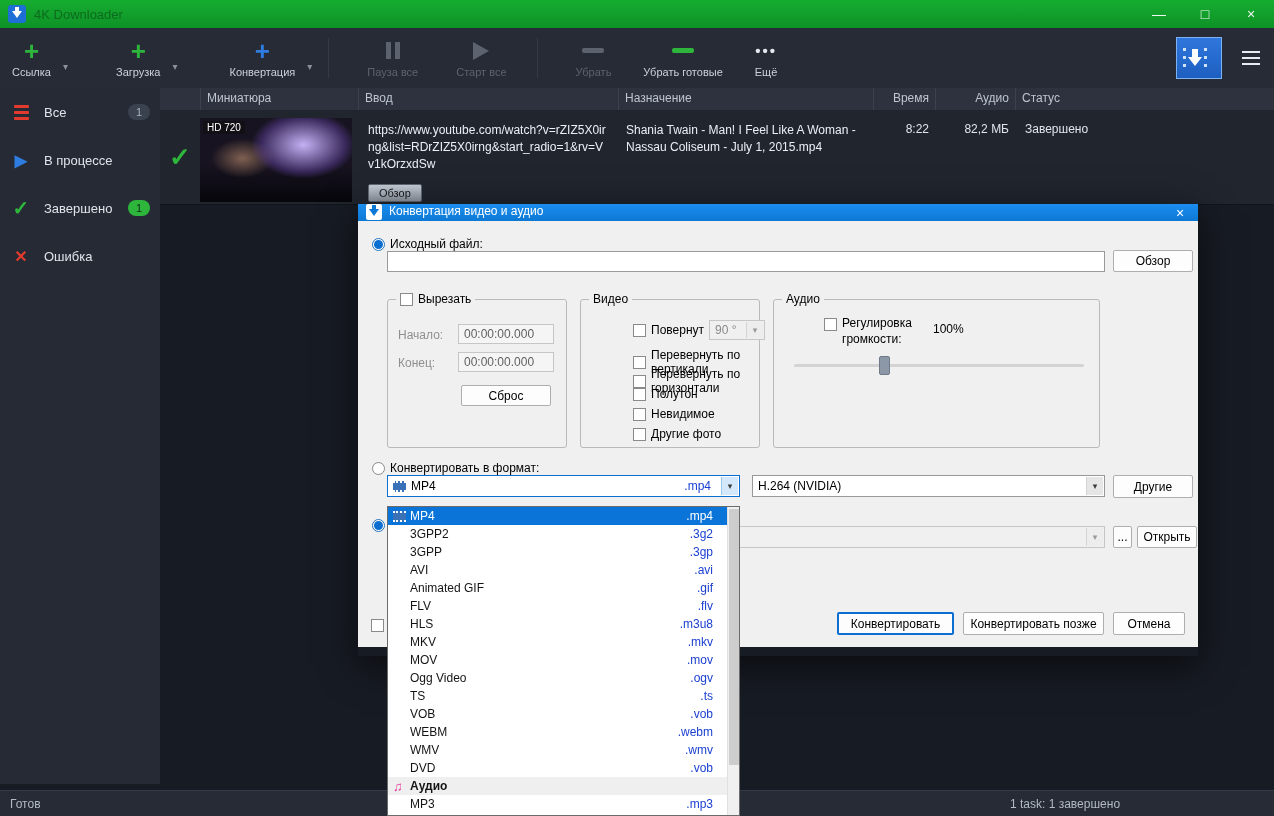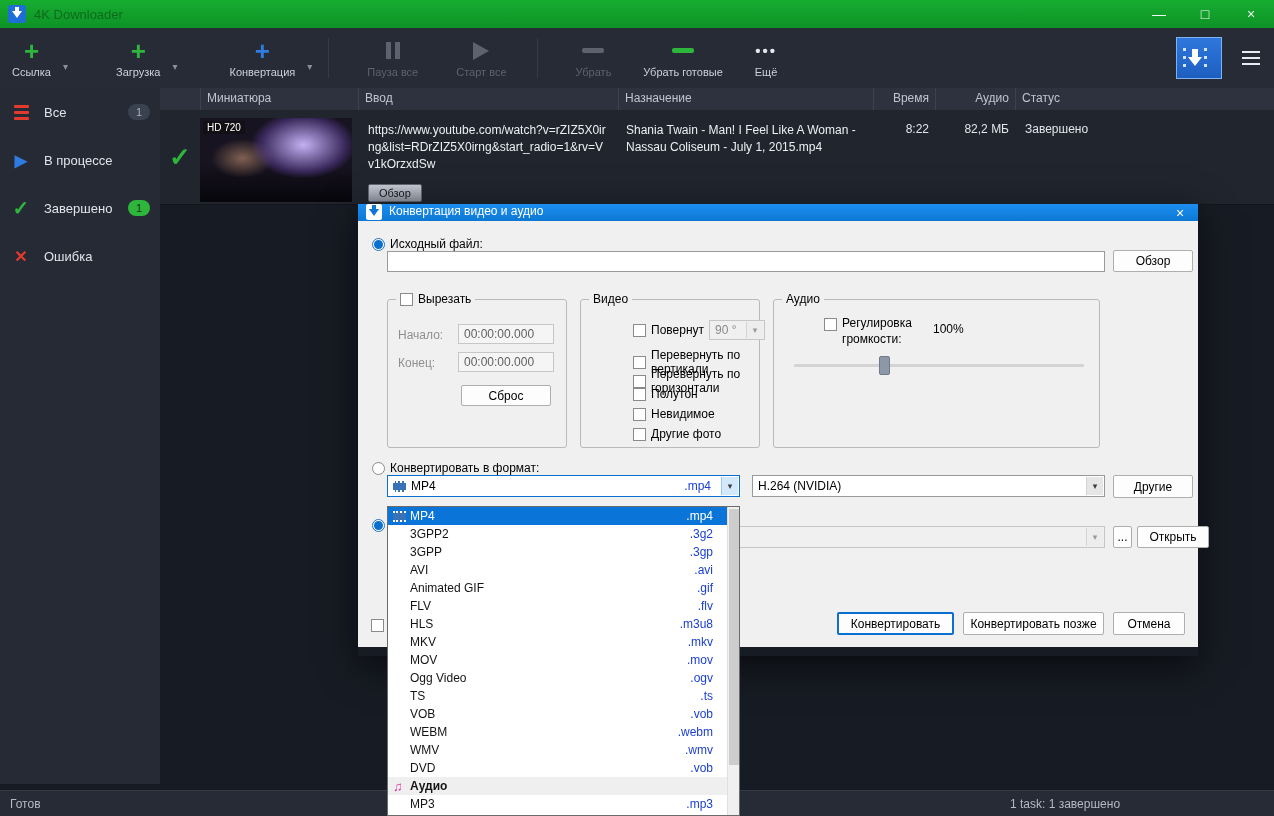--- a/index.html
+++ b/index.html
@@ -372,21 +372,21 @@
         <span>H.264 (NVIDIA)</span>
         <span class="chev">▾</span>
       </div>
       <div class="btn" style="left:755px; top:254px; width:80px; height:23px;">Другие</div>
 
       <span class="radio checked" style="left:14px; top:298px;"></span>
       <div class="combo dis" style="left:29px; top:305px; width:718px; height:22px;">
         <span class="chev">▾</span>
       </div>
       <div class="btn" style="left:755px; top:305px; width:19px; height:22px;">...</div>
-      <div class="btn" style="left:779px; top:305px; width:72px; height:22px;">Открыть</div>
+      <div class="btn" style="left:779px; top:305px; width:60px; height:22px;">Открыть</div>
 
       <span class="checkbox abs" style="position:absolute; left:13px; top:398px;"></span>
       <div class="btn default" style="left:479px; top:391px; width:117px; height:23px;">Конвертировать</div>
       <div class="btn" style="left:605px; top:391px; width:141px; height:23px;">Конвертировать позже</div>
       <div class="btn" style="left:755px; top:391px; width:72px; height:23px;">Отмена</div>
     </div>
   </div>
 
   <div class="fmt-list">
     <div>

